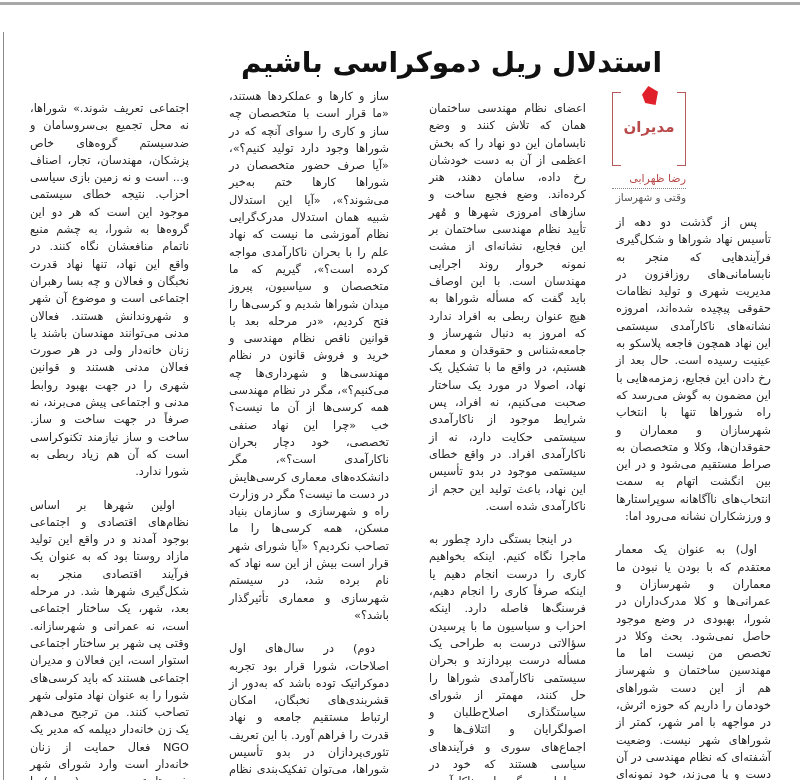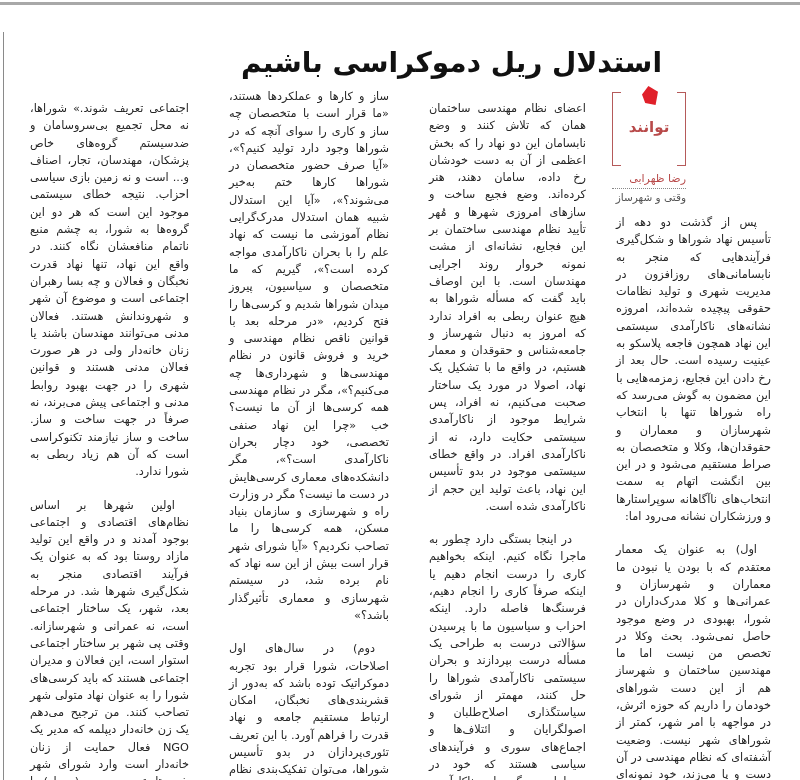--- a/index.html
+++ b/index.html
@@ -38,21 +38,21 @@
 
 <div class="top-rule"></div>
 <div class="left-rule"></div>
 
 <h1 class="title">استدلال ریل دموکراسی باشیم</h1>
 
 <div class="note-box">
   <div class="br-l"></div>
   <div class="br-r"></div>
   <div class="badge-shape"></div>
-  <div class="note-label">توانند</div>
+  <div class="note-label">مدیران</div>
 </div>
 <div class="author">رضا ظهرابی</div>
 <div class="dots"></div>
 <div class="role">وقتی و شهرساز</div>
 
 <div class="col col1">
   <p class="indent">پس از گذشت دو دهه از تأسیس نهاد شوراها و شکل‌گیری فرآیندهایی که منجر به نابسامانی‌های روزافزون در مدیریت شهری و تولید نظامات حقوقی پیچیده شده‌اند، امروزه نشانه‌های ناکارآمدی سیستمی این نهاد همچون فاجعه پلاسکو به عینیت رسیده است. حال بعد از رخ دادن این فجایع، زمزمه‌هایی با این مضمون به گوش می‌رسد که راه شوراها تنها با انتخاب شهرسازان و معماران و حقوقدان‌ها، وکلا و متخصصان به صراط مستقیم می‌شود و در این بین انگشت اتهام به سمت انتخاب‌های ناآگاهانه سوپراستارها و ورزشکاران نشانه می‌رود اما:</p>
   <p class="indent">اول) به عنوان یک معمار معتقدم که با بودن یا نبودن ما معماران و شهرسازان و عمرانی‌ها و کلا مدرک‌داران در شورا، بهبودی در وضع موجود حاصل نمی‌شود. بحث وکلا در تخصص من نیست اما ما مهندسین ساختمان و شهرساز هم از این دست شوراهای خودمان را داریم که حوزه اثرش، در مواجهه با امر شهر، کمتر از شوراهای شهر نیست. وضعیت آشفته‌ای که نظام مهندسی در آن دست و پا می‌زند، خود نمونه‌ای از کارنامه درخشان کارگروهی مهندسین ساختمان و شهرسازان است. حقیقت این است که مهندسین به عنوان استادان دانشگاه و</p>
 </div>
 

